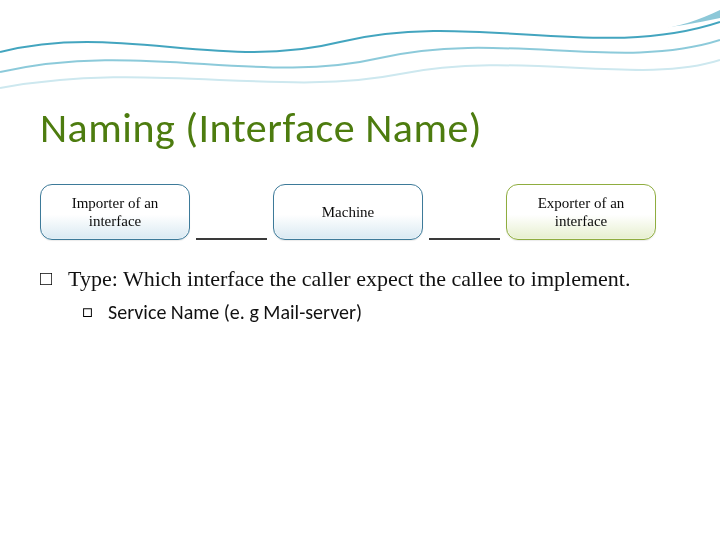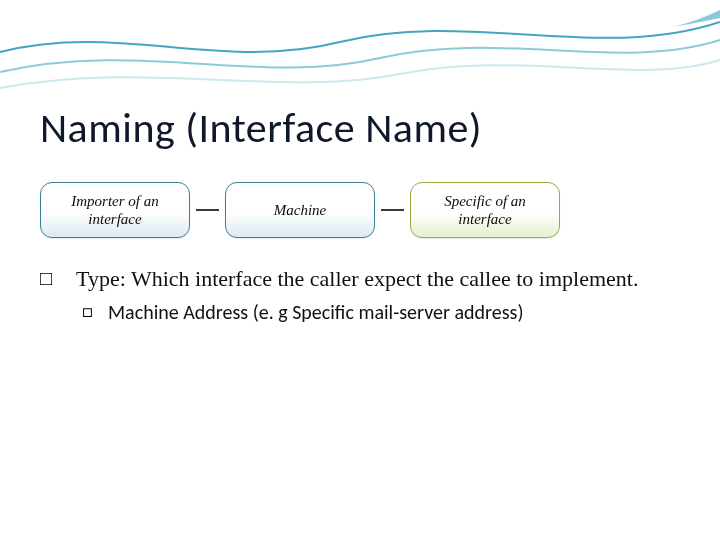--- a/index.html
+++ b/index.html
@@ -18,33 +18,32 @@
     height: 110px;
     pointer-events: none;
   }
   .slide-title {
     position: absolute;
     top: 102px;
     left: 40px;
     font-family: Calibri, 'Segoe UI', Arial, sans-serif;
     font-size: 42px;
     font-weight: 400;
-    color: #0f172a;
+    color: #4d7c0f;
     letter-spacing: 0.5px;
   }
   .diagram-row {
     position: absolute;
     top: 180px;
     left: 40px;
-    width: 520px;
+    width: 616px;
     height: 60px;
     display: flex;
-    align-items: center;
+    align-items: flex-end;
     justify-content: space-between;
-    font-style: italic;
   }
   .node {
     width: 150px;
     height: 56px;
     border-radius: 12px;
     border: 1.5px solid;
     display: flex;
     align-items: center;
     justify-content: center;
     text-align: center;
@@ -68,21 +67,21 @@
     top: 265px;
     left: 40px;
     width: 640px;
     font-family: Calibri, 'Segoe UI', Arial, sans-serif;
     color: #111;
   }
   .bullet-l1 {
     font-size: 22px;
     line-height: 1.25;
     margin-bottom: 6px;
-    padding-left: 36px;
+    padding-left: 28px;
     position: relative;
   }
   .bullet-l1::before {
     content: "\25A1";
     position: absolute;
     left: 0;
     top: 1px;
     font-size: 20px;
     color: #000;
   }
@@ -114,19 +113,19 @@
   <path d="M0,88 C150,60 280,98 400,74 C520,50 640,86 720,60" fill="none" stroke="#cde8ef" stroke-width="2"></path>
 </svg>
 
 <div class="slide-title">Naming (Interface Name)</div>
 
 <div class="diagram-row">
   <div class="node blue">Importer of an interface</div>
   <div class="connector"></div>
   <div class="node blue">Machine</div>
   <div class="connector"></div>
-  <div class="node green">Specific of an interface</div>
+  <div class="node green">Exporter of an interface</div>
 </div>
 
 <div class="content">
   <div class="bullet-l1 term">Type: Which interface the caller expect the callee to implement.</div>
-  <div class="bullet-l2">Machine Address (e. g Specific mail-server address)</div>
+  <div class="bullet-l2">Service Name (e. g Mail-server)</div>
 </div>
 
 </body></html>

